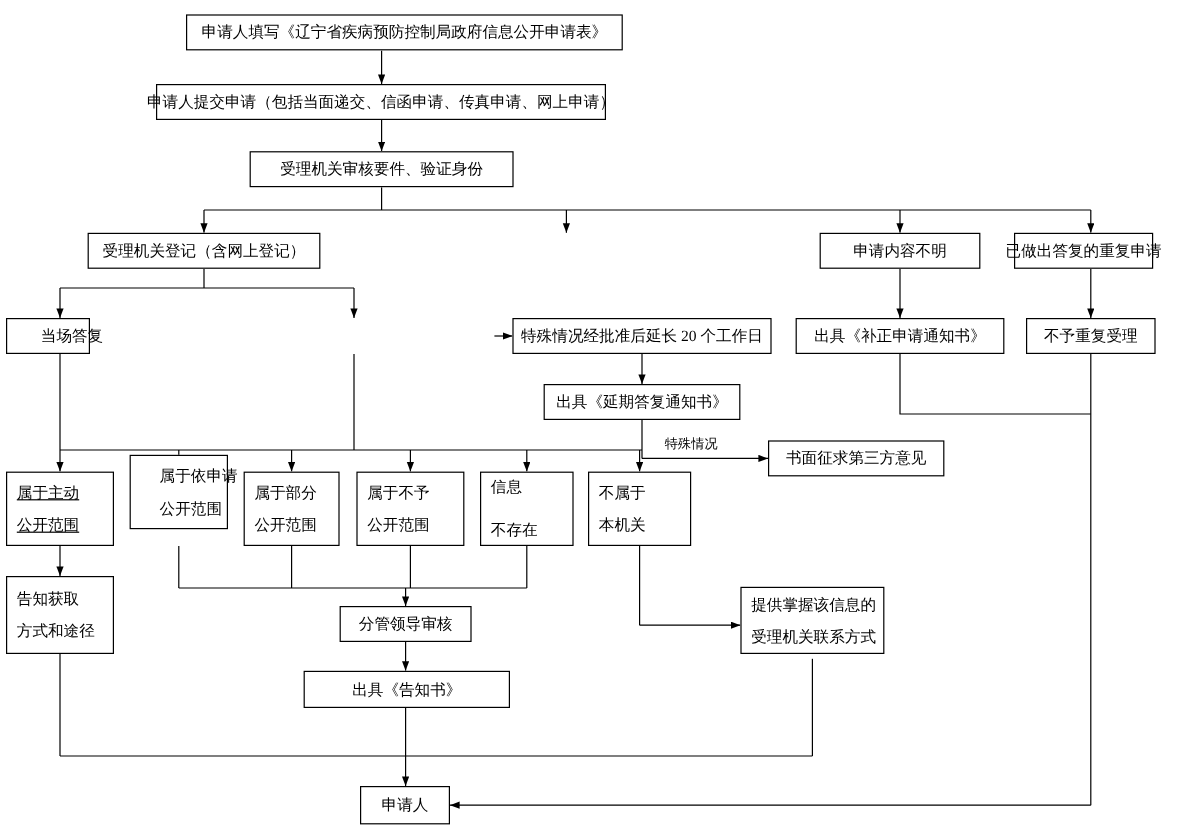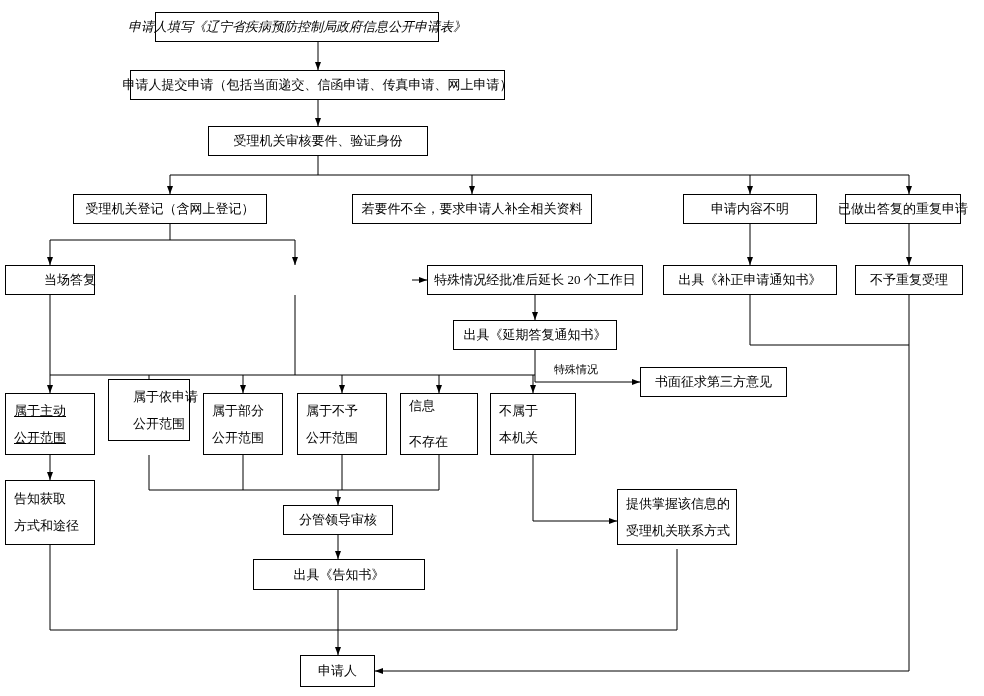--- a/index.html
+++ b/index.html
@@ -91,46 +91,43 @@
       <path d="M533,375 V393" marker-end="url(#ah)"></path>
       <path d="M50,455 V480" marker-end="url(#ah)"></path>
       <path d="M338,490 V505" marker-end="url(#ah)"></path>
       <path d="M533,521 H617" marker-end="url(#ah)"></path>
       <path d="M338,535 V559" marker-end="url(#ah)"></path>
       <path d="M338,590 V655" marker-end="url(#ah)"></path>
       <path d="M909,671 H375" marker-end="url(#ah)"></path>
     </g>
   </svg>
 
-  <div class="node" style="left:155px;top:12px;width:284px;height:30px;font-style:italic;">
+  <div class="node" style="left:155px;top:12px;width:364px;height:30px;">
     <span>申请人填写《辽宁省疾病预防控制局政府信息公开申请表》</span>
   </div>
 
   <div class="node" style="left:130px;top:70px;width:375px;height:30px;">
     <span>申请人提交申请（包括当面递交、信函申请、传真申请、网上申请）</span>
   </div>
 
   <div class="node" style="left:208px;top:126px;width:220px;height:30px;">
     <span>受理机关审核要件、验证身份</span>
   </div>
 
   <div class="node" style="left:73px;top:194px;width:194px;height:30px;">
     <span>受理机关登记（含网上登记）</span>
   </div>
-  <div class="node" style="left:352px;top:194px;width:240px;height:30px;">
-    <span>若要件不全，要求申请人补全相关资料</span>
-  </div>
   <div class="node" style="left:683px;top:194px;width:134px;height:30px;">
     <span>申请内容不明</span>
   </div>
   <div class="node" style="left:845px;top:194px;width:116px;height:30px;">
     <span>已做出答复的重复申请</span>
   </div>
 
-  <div class="node" style="left:5px;top:265px;width:90px;height:30px;padding-left:40px;">
+  <div class="node" style="left:5px;top:265px;width:70px;height:30px;padding-left:40px;">
     <span>当场答复</span>
   </div>
   <div class="node" style="left:427px;top:265px;width:216px;height:30px;">
     <span>特殊情况经批准后延长 20 个工作日</span>
   </div>
   <div class="node" style="left:663px;top:265px;width:174px;height:30px;">
     <span>出具《补正申请通知书》</span>
   </div>
   <div class="node" style="left:855px;top:265px;width:108px;height:30px;">
     <span>不予重复受理</span>

